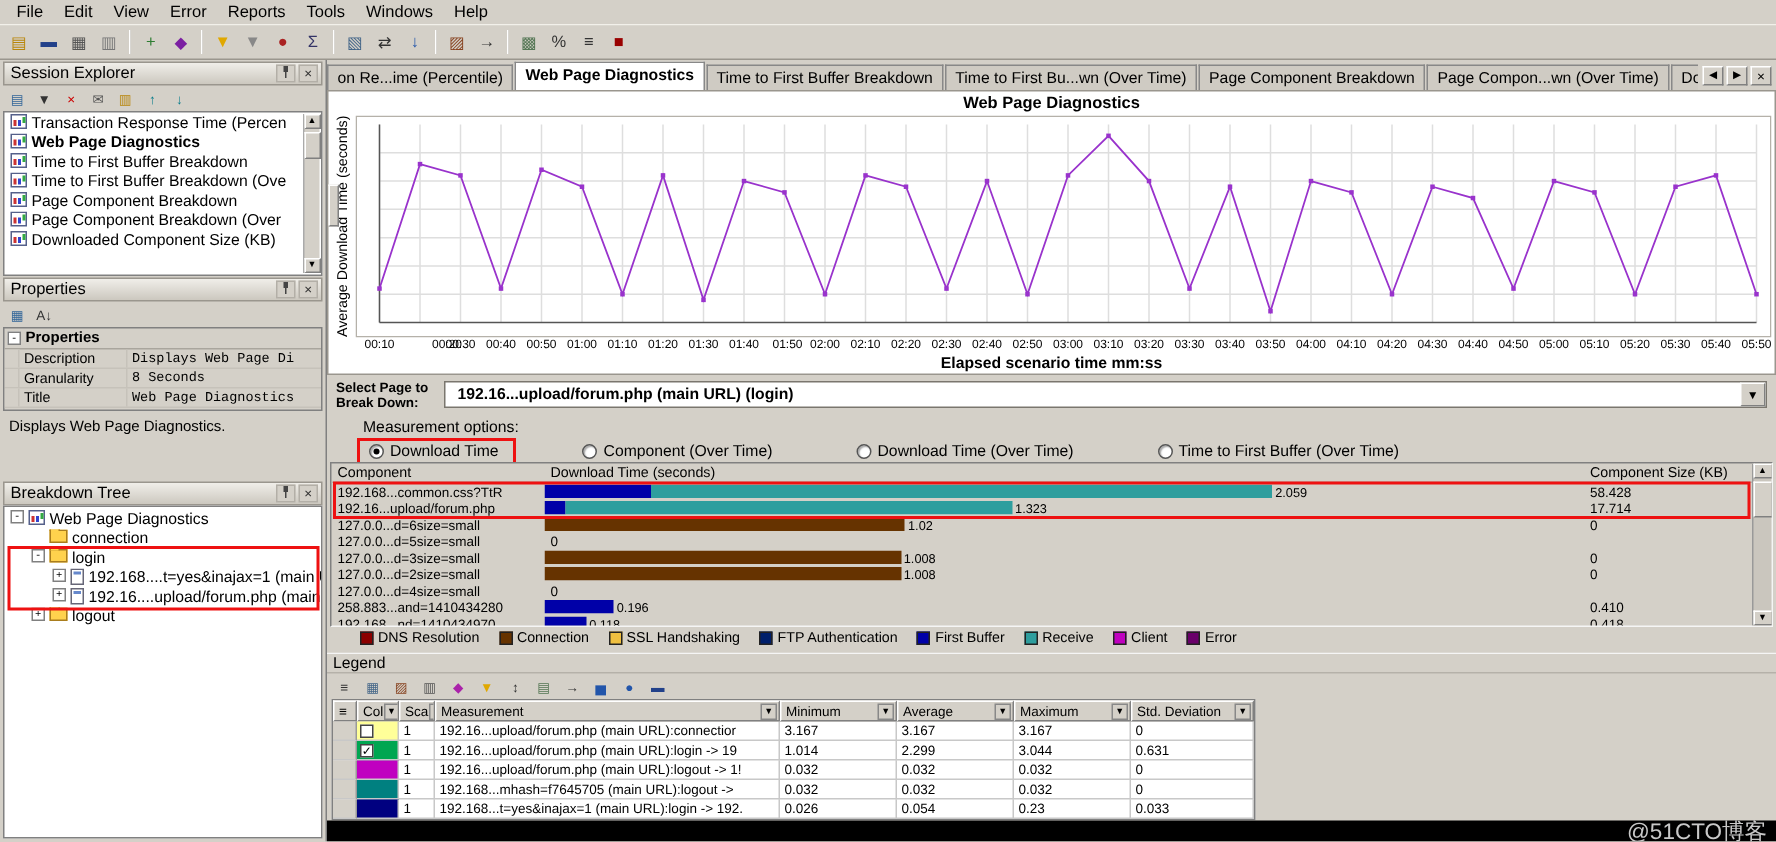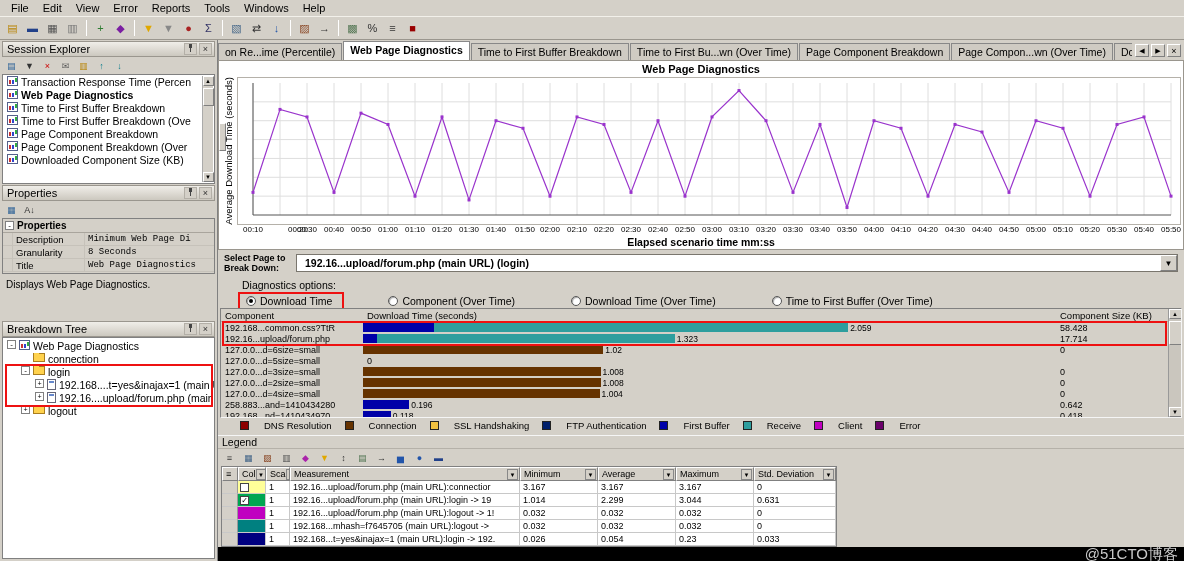--- a/index.html
+++ b/index.html
@@ -87,21 +87,21 @@
   .ch { font-size:9.5px; padding-left:4px; white-space:nowrap; overflow:hidden; }
   .comp-row { display:grid; grid-template-columns:142px 1fr 112px; height:11px; align-items:center; margin-right:13px; }
   .comp-name,.comp-size { font-size:9px; padding-left:4px; white-space:nowrap; overflow:hidden; }
   .comp-bar-cell { position:relative; height:9px; display:flex; align-items:center; overflow:hidden; }
   .seg { height:9px; flex:0 0 auto; }
   .bar-label { font-size:8.5px; margin-left:2px; }
   #comp-scroll { position:absolute; top:0; right:0; bottom:0; width:13px; background:#cac6be; border-left:1px solid #999; display:flex; flex-direction:column; align-items:center; }
   #hl-comp { left:1px; top:12px; right:14px; height:25px; }
 
   #bar-legend { flex:0 0 15px; display:flex; align-items:center; gap:13px; padding-left:22px; font-size:9.5px; overflow:hidden; }
-  .bl-item { display:flex; align-items:center; gap:15px; white-space:nowrap; }
+  .bl-item { display:flex; align-items:center; gap:3px; white-space:nowrap; }
   .sw { width:9px; height:9px; border:1px solid #222; flex:0 0 9px; }
 
   #legend-sec { flex:1; display:flex; flex-direction:column; margin-top:2px; overflow:hidden; }
   #legend-title-row { flex:0 0 14px; border-top:1px solid #f5f5f5; border-bottom:1px solid #b5b1a9; display:flex; align-items:center; padding-left:4px; font-size:10.5px; }
   #legend-toolbar { flex:0 0 17px; display:flex; align-items:center; gap:2px; padding-left:3px; }
   #legend-table { margin-left:3px; width:616px; background:#fff; border:1px solid #808080; }
   .lt-grid { display:grid; grid-template-columns:16px 28px 24px 230px 78px 78px 78px 82px; }
   .lt-hcell { height:14px; background:#d4d0c8; border:1px solid; border-color:#fff #808080 #808080 #fff; display:flex; align-items:center; padding:0 1px 0 3px; font-size:9px; white-space:nowrap; overflow:hidden; }
   .dd-mini { margin-left:auto; width:11px; height:11px; background:#d4d0c8; border:1px solid #888; font-size:6px; line-height:10px; text-align:center; flex:0 0 11px; }
   .lt-row { height:13px; }
@@ -222,21 +222,21 @@
     </div>
   <div id="props-grid">
     <div class="pg-group">
       <span class="expander">-</span>
       <span>Properties</span>
     </div>
     <div id="props-rows">
         <div class="pg-row">
           <span class="pg-m"></span>
           <span class="pg-n">Description</span>
-          <span class="pg-v">Minimum Web Page Di</span>
+          <span class="pg-v">Displays Web Page Di</span>
         </div>
         <div class="pg-row">
           <span class="pg-m"></span>
           <span class="pg-n">Granularity</span>
           <span class="pg-v">8 Seconds</span>
         </div>
         <div class="pg-row">
           <span class="pg-m"></span>
           <span class="pg-n">Title</span>
           <span class="pg-v">Web Page Diagnostics</span>
@@ -445,21 +445,21 @@
       <span>Select Page to</span><br>
       <span>Break Down:</span>
     </span>
     <span id="page-dropdown">
       <span>192.16...upload/forum.php (main URL) (login)</span>
       <span class="dd-arrow">▼</span>
     </span>
   </div>
 
   <div id="options-row">
-    <span id="options-label">Diagnostics options:</span>
+    <span id="options-label">Measurement options:</span>
     <div id="radios">
         <label class="radio">
           <span class="rc sel"></span>
           <span>Download Time</span>
         </label>
         <label class="radio">
           <span class="rc"></span>
           <span>Component (Over Time)</span>
         </label>
         <label class="radio">
@@ -522,33 +522,29 @@
         <div class="comp-row">
           <span class="comp-name">127.0.0...d=2size=small</span>
           <span class="comp-bar-cell">
             <span class="seg" style="width: 34.272%; background: rgb(102, 51, 0);"></span>
             <span class="bar-label">1.008</span>
           </span>
           <span class="comp-size">0</span>
         </div>
         <div class="comp-row">
           <span class="comp-name">127.0.0...d=4size=small</span>
-          <span class="comp-bar-cell">
-            <span class="seg" style="width: 34.136%; background: rgb(102, 51, 0);"></span>
-            <span class="bar-label">1.004</span>
-          </span>
           <span class="comp-size">0</span>
         </div>
         <div class="comp-row">
           <span class="comp-name">258.883...and=1410434280</span>
           <span class="comp-bar-cell">
             <span class="seg" style="width: 6.664%; background: rgb(0, 0, 168);"></span>
             <span class="bar-label">0.196</span>
           </span>
-          <span class="comp-size">0.642</span>
+          <span class="comp-size">0.410</span>
         </div>
         <div class="comp-row">
           <span class="comp-name">192.168...nd=1410434970</span>
           <span class="comp-bar-cell">
             <span class="seg" style="width: 4.012%; background: rgb(0, 0, 168);"></span>
             <span class="bar-label">0.118</span>
           </span>
           <span class="comp-size">0.418</span>
         </div>
       </div>

